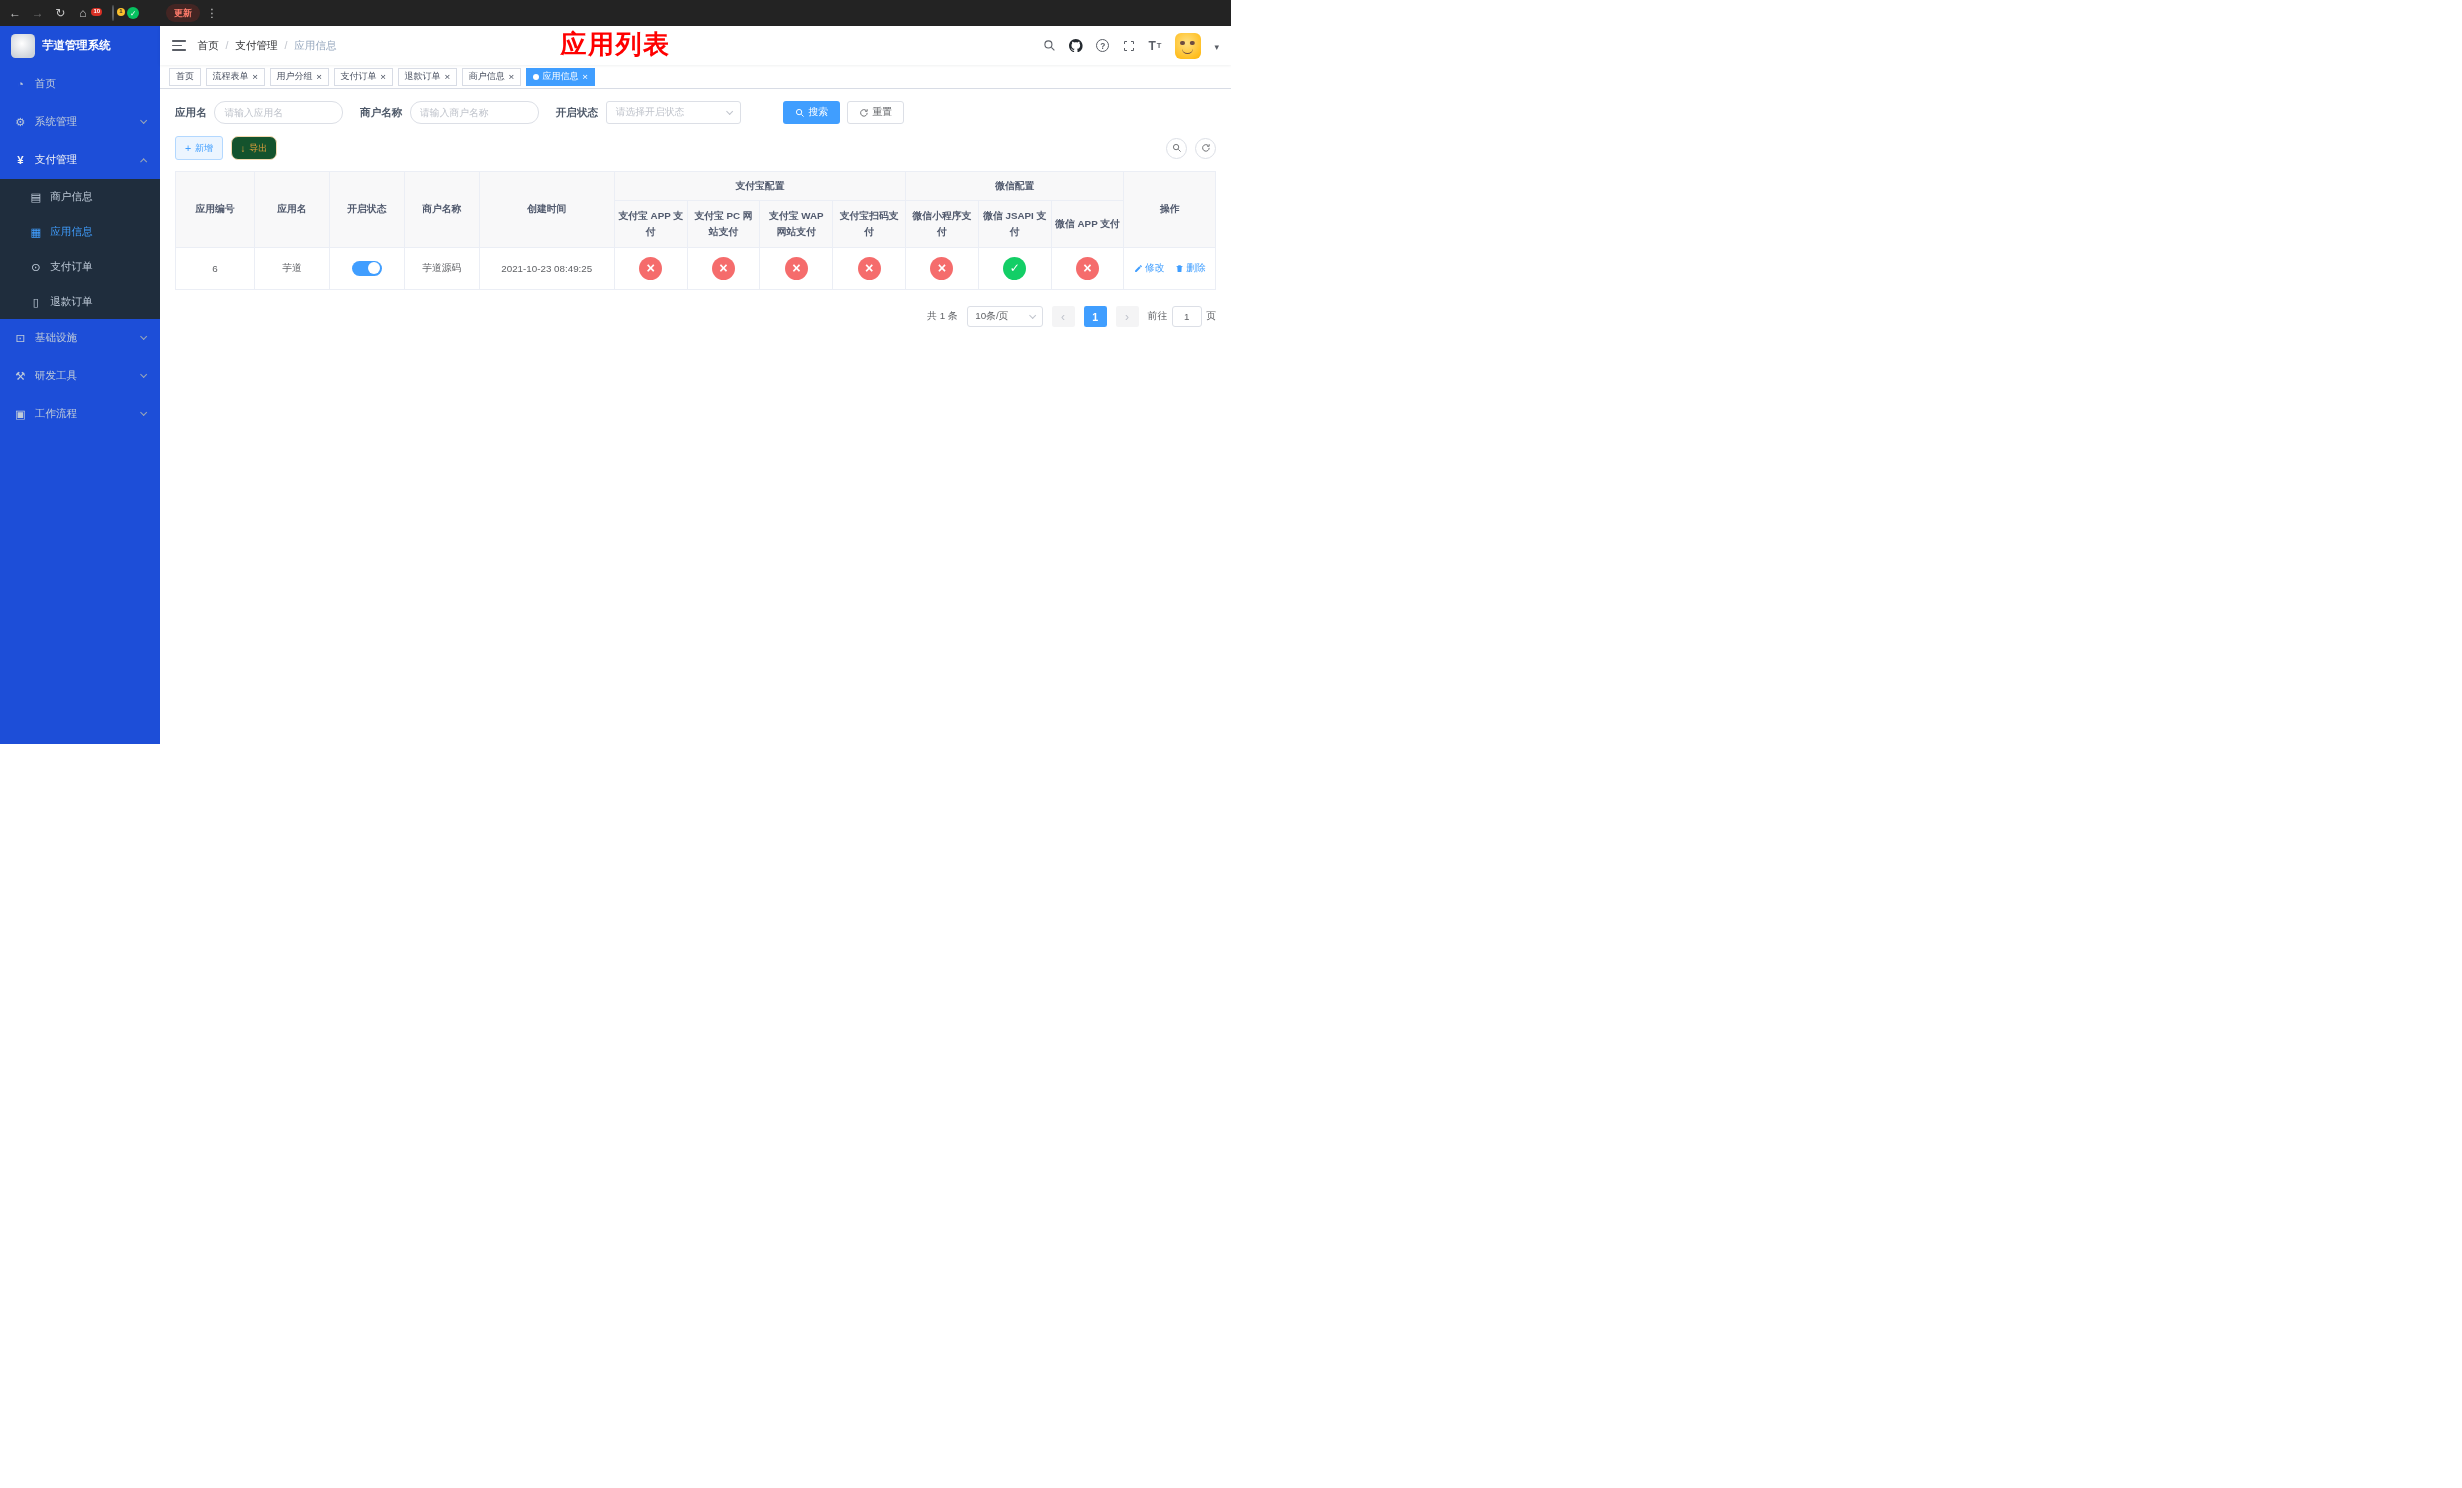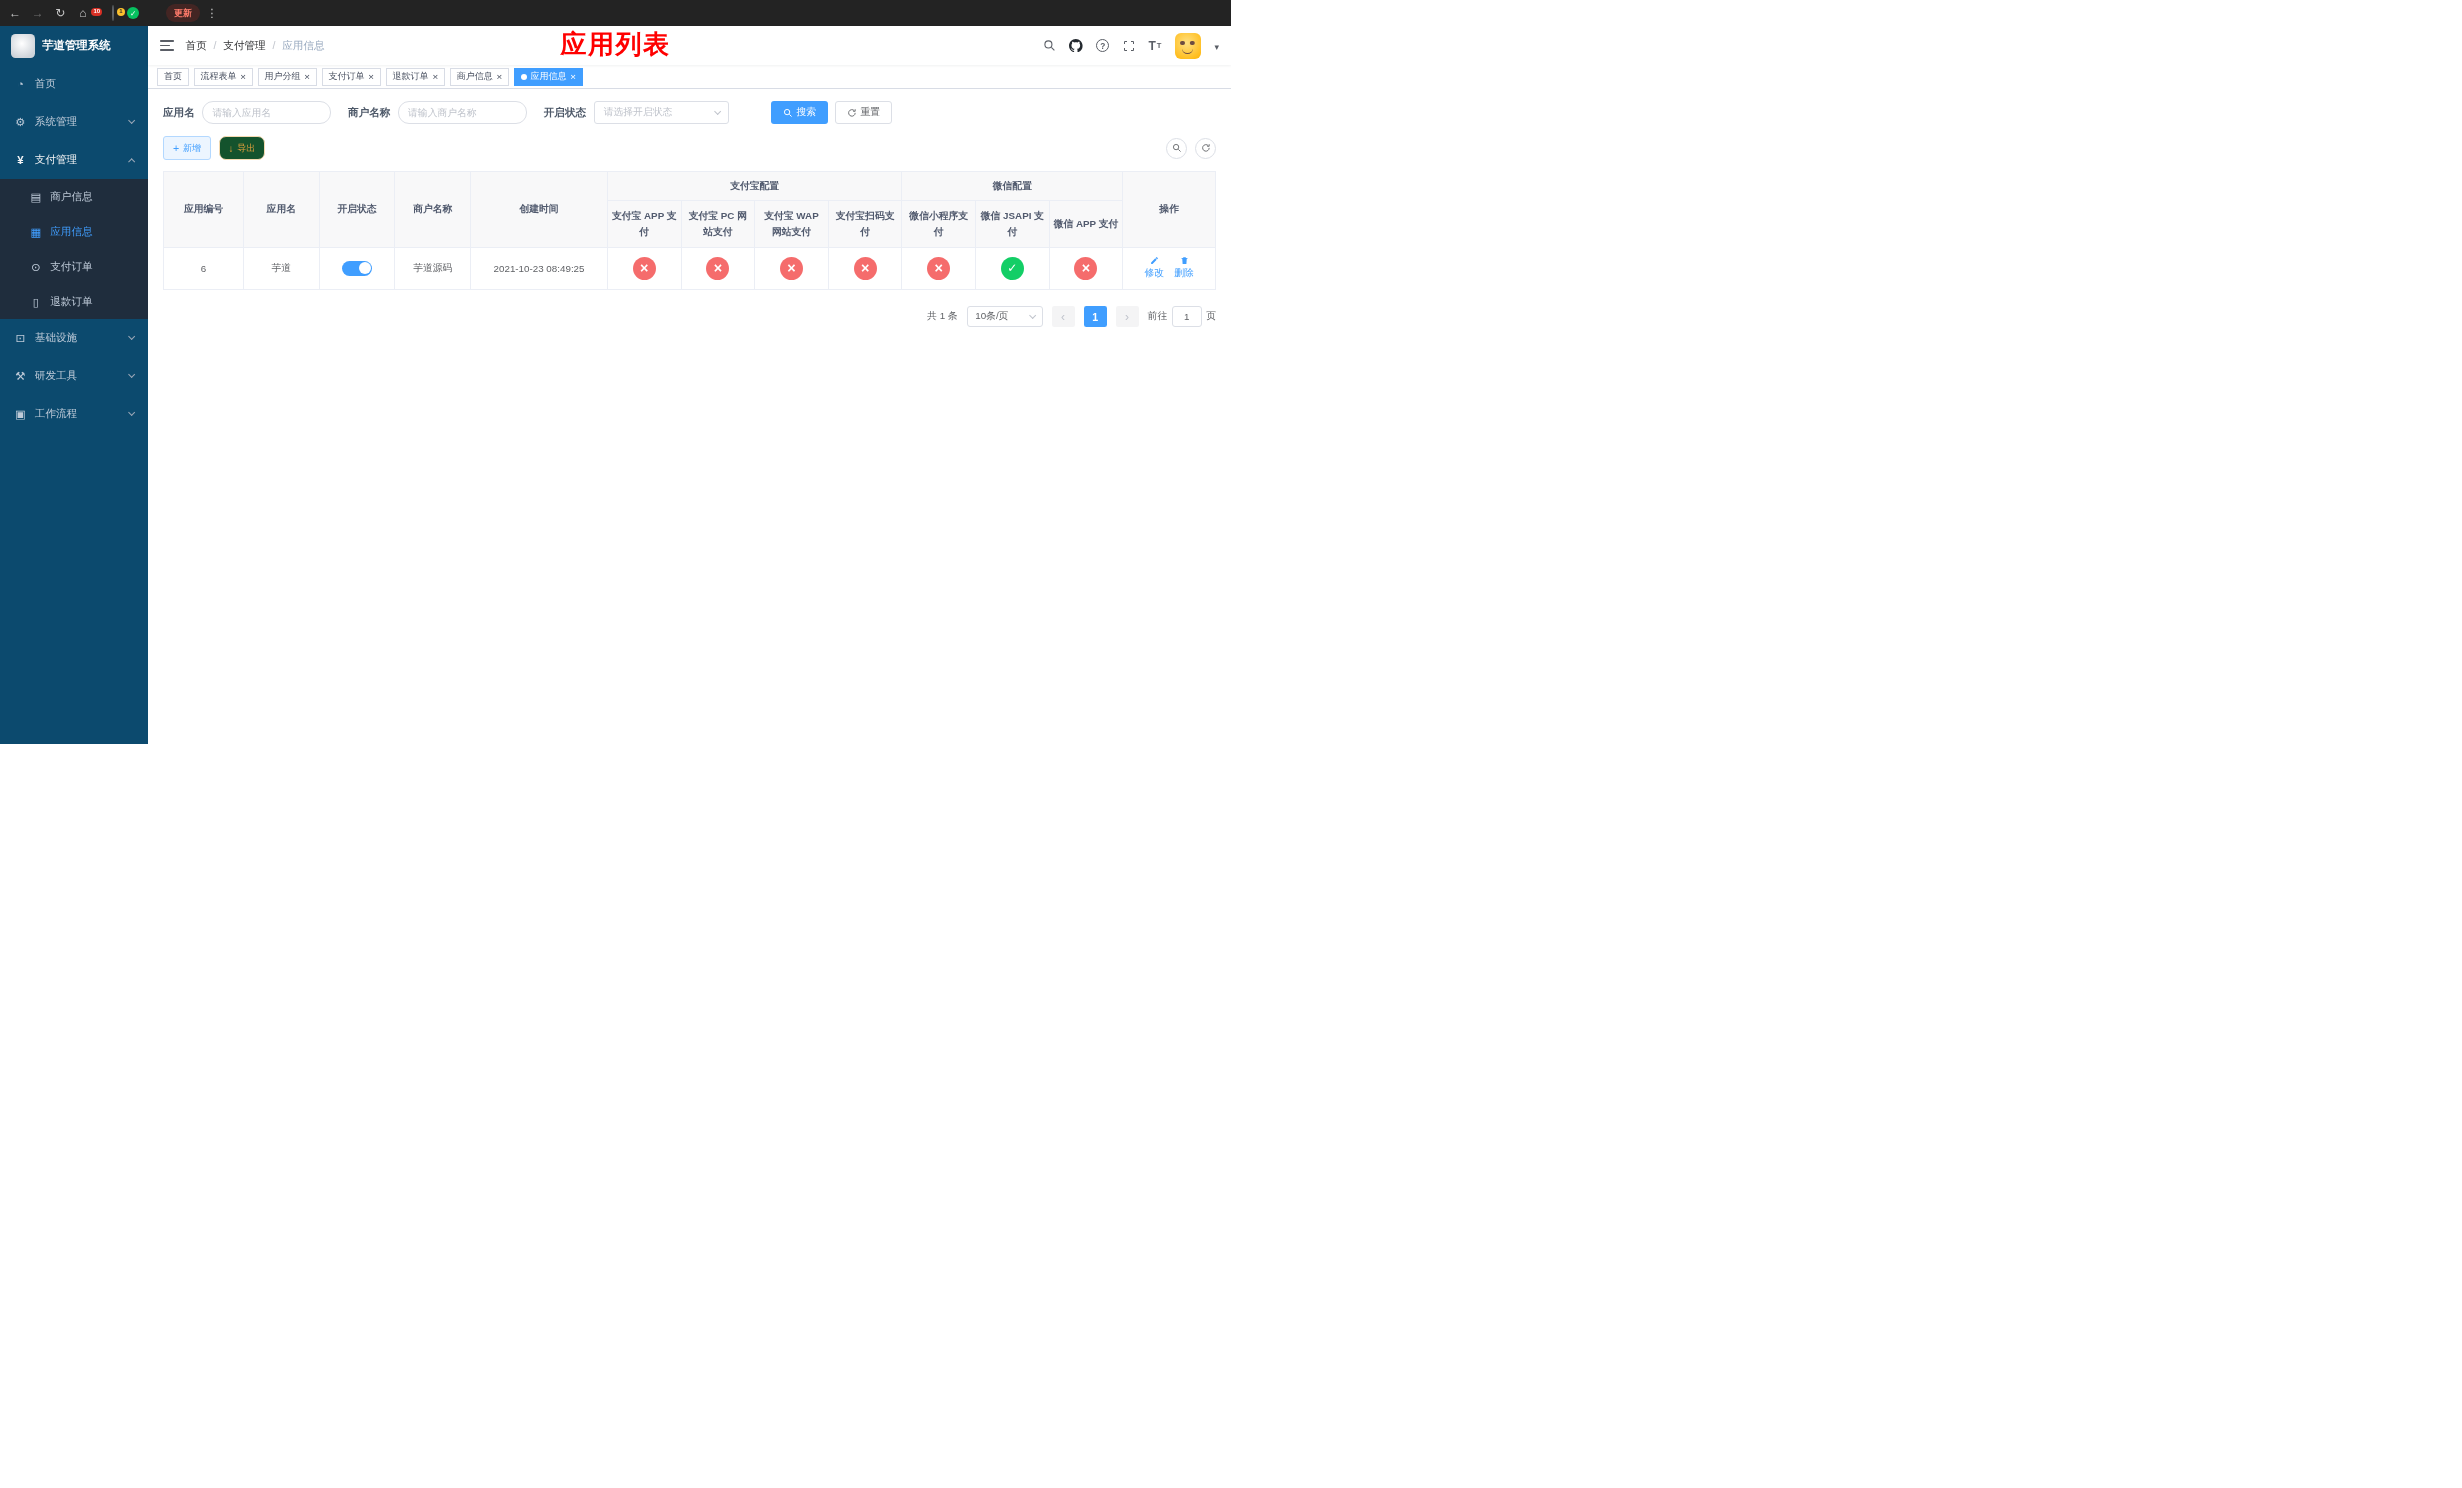--- a/index.html
+++ b/index.html
@@ -36,21 +36,21 @@
   .e5::before { content:"✓"; }
   .e6 { background:#21a366; }
   .e7 { background:#8a8f98; }
   .e8 { background:radial-gradient(circle at 40% 35%,#ffd54f,#ef9a3c); }
   .update-chip { background:rgba(217,48,37,.18); color:#ff7b6b; font-size:9px; font-weight:700;
     padding:2.3px 7.6px; border-radius:9px; cursor:pointer; white-space:nowrap; }
   [data-name="browser-menu-icon"]::before { content:"⋮"; color:#c9c9c9; font-size:11.4px; }
 
   
   .app { display:flex; height:719px; }
-  .sidebar { width:148px; background:#0c4a6e; color:#bfcbd9; flex-shrink:0; }
+  .sidebar { width:160px; background:#1d4ed8; color:#bfcbd9; flex-shrink:0; }
   .logo-row { height:39px; display:flex; align-items:center; gap:7.6px; padding:0 10.6px; }
   .logo-img { width:24px; height:24px; border-radius:4.5px; flex-shrink:0;
     background:radial-gradient(circle at 45% 40%,#ffffff,#cfd4da 75%); }
   .logo-title { color:#fff; font-size:11.4px; font-weight:700; white-space:nowrap; }
   .menu-item { height:38px; display:flex; align-items:center; gap:7.6px; padding:0 13.6px; font-size:10.6px; cursor:pointer; }
   .menu-item.active-parent { color:#f4f4f5; }
   .mi { width:13.6px; text-align:center; font-size:11.4px; flex-shrink:0; }
   [data-name="dashboard-icon"]::before{content:"◔";}
   [data-name="gear-icon"]::before{content:"⚙";}
   [data-name="yen-icon"]::before{content:"¥"; font-weight:700;}
@@ -143,21 +143,21 @@
   .pay-status[data-status="fail"]   { background:#f56c6c; }
   .pay-status[data-status="success"]{ background:#13ce66; }
   .pay-status[data-status="fail"]::before   { content:"×"; font-size:14.4px; font-weight:700; }
   .pay-status[data-status="success"]::before{ content:"✓"; font-size:12px; font-weight:700; }
   .switch { width:30px; height:15px; border-radius:7.6px; background:#dcdfe6; position:relative;
     display:inline-block; cursor:pointer; vertical-align:middle; }
   .switch[data-on="true"] { background:#409eff; }
   .switch::after { content:""; position:absolute; width:12px; height:12px; border-radius:50%;
     background:#fff; top:1.5px; left:1.5px; }
   .switch[data-on="true"]::after { left:auto; right:1.5px; }
-  .op-link { color:#409eff; cursor:pointer; display:inline-flex; align-items:center; gap:2.3px; font-size:9.8px;flex-direction:column; }
+  .op-link { color:#409eff; cursor:pointer; display:inline-flex; align-items:center; gap:2.3px; font-size:9.8px; }
   .op-link + .op-link { margin-left:7.6px; }
 
   
   .pagination { margin-top:16.7px; display:flex; justify-content:flex-end; align-items:center;
     gap:9px; font-size:9.8px; color:#606266; }
   .page-size { width:76px; height:21px; border:0.8px solid #dcdfe6; border-radius:3px; display:flex;
     align-items:center; justify-content:space-between; padding:0 6px 0 7.6px; cursor:pointer; }
   .pg-btn { min-width:23px; height:21px; background:#f4f4f5; color:#c0c4cc; border-radius:2.3px;
     display:flex; align-items:center; justify-content:center; cursor:pointer; font-size:10.6px; }
   .pg-btn.num { color:#fff; background:#409eff; font-weight:700; }

